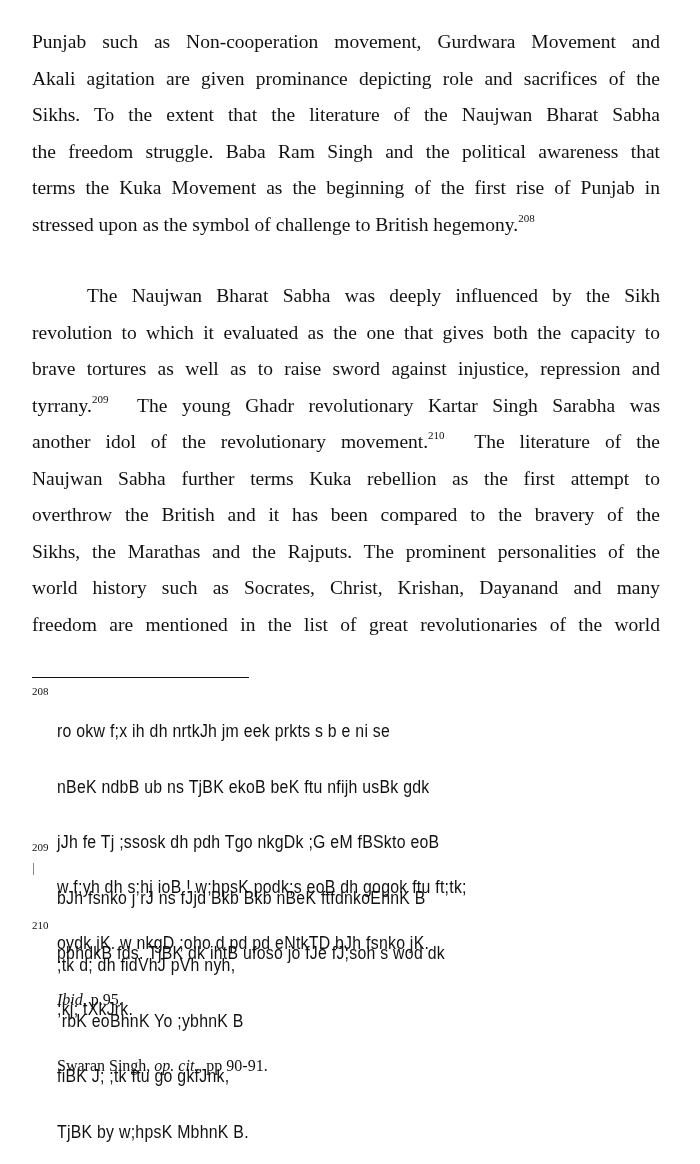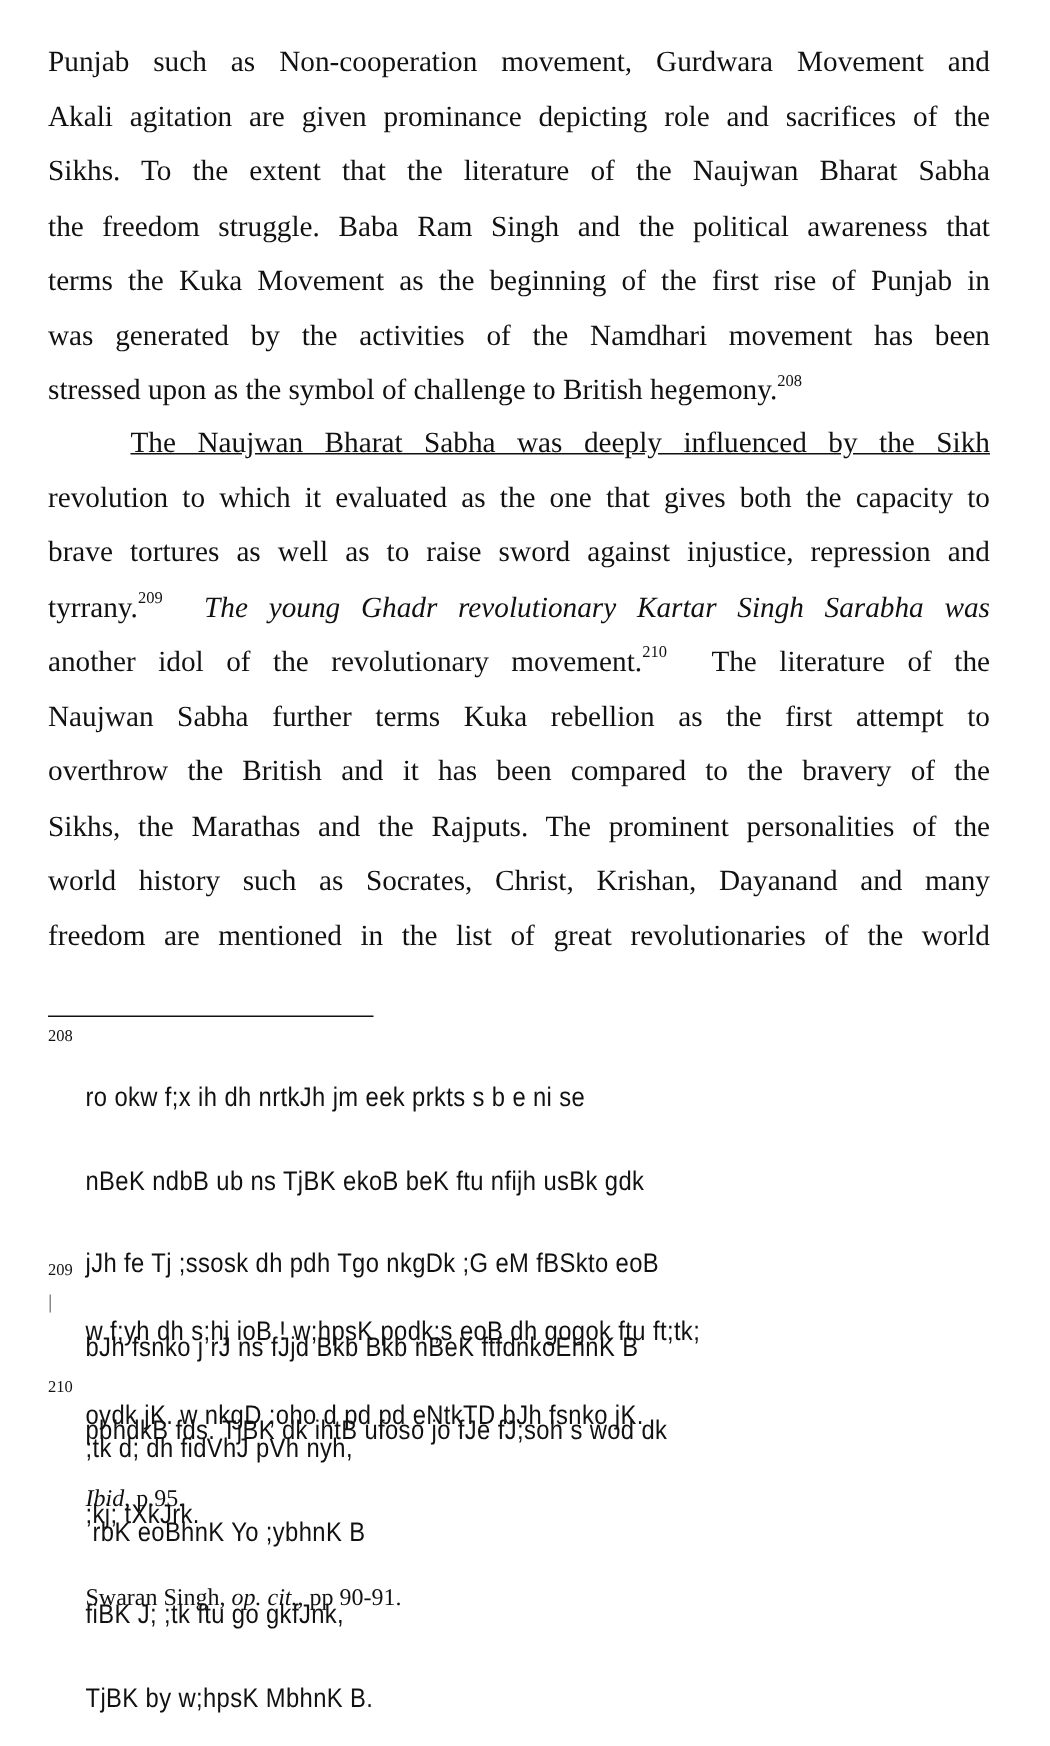--- a/index.html
+++ b/index.html
@@ -6,50 +6,49 @@
   body { width: 700px; height: 1164px; position: relative; overflow: hidden; color: #111; }
   .page { position: absolute; left: 0; top: 0; width: 560px; height: 1164px; }
   .body-text {
     position: absolute; left: 32px; width: 628px;
     font-family: "Liberation Serif", serif; font-size: 19.5px;
     line-height: 36.5px; text-align: justify; text-align-last: justify;
     margin: 0;
   }
   .line { display: block; height: 36.5px; white-space: nowrap; text-align: justify; text-align-last: justify; }
   .line.last { text-align-last: left; }
-  .indent { padding-left: 55px; text-decoration: underline; }
+  .indent { padding-left: 55px; }
   sup { font-size: 11px; line-height: 0; vertical-align: 9px; }
   .rule { position: absolute; left: 32px; top: 677px; width: 217px; height: 1px; background: #111; }
   .fn { position: absolute; left: 32px; width: 640px; }
   .fn-num { position: absolute; left: 0; top: 0; font-family: "Liberation Serif", serif; font-size: 11px; }
   .fn-garbled { margin-left: 25px; font-family: "Liberation Sans", sans-serif; font-size: 18px; line-height: 18.5px; white-space: pre; letter-spacing: 0.3px; transform: scaleX(0.88); transform-origin: left; }
   .fn-gl { display: block; }
   .fn-cite { margin-left: 25px; font-family: "Liberation Serif", serif; font-size: 16px; line-height: 21px; display: block; }
   .tick { position: absolute; left: 1px; width: 1px; height: 12px; background: #888; }
 </style>
 </head>
 <body>
 
 <div class="page">
 
   <div class="body-text" style="top:24px;">
     <span class="line">Punjab such as Non-cooperation movement, Gurdwara Movement  and</span>
     <span class="line">Akali agitation are given prominance depicting role and sacrifices of the</span>
     <span class="line">Sikhs.  To the extent that the literature of the Naujwan Bharat Sabha</span>
     <span class="line">the freedom struggle. Baba Ram Singh and the political awareness that</span>
     <span class="line">terms the Kuka Movement as the beginning of the first rise of Punjab in</span>
-    <span class="line">was generated by the activities of the Namdhari movement has been</span>
     <span class="line last"><span>stressed upon as the symbol of challenge to British hegemony.</span><sup>208</sup></span>
   </div>
 
   <div class="body-text" style="top:278px;">
     <span class="line indent">The Naujwan Bharat Sabha was deeply influenced by the Sikh</span>
     <span class="line">revolution to which it evaluated as the one that gives both the capacity to</span>
     <span class="line">brave tortures as well as to raise sword against injustice, repression and</span>
-    <span class="line" style="white-space:pre;"><span>tyrrany.</span><sup>209</sup><span style="word-spacing:3px;font-style:italic;">  The young Ghadr revolutionary Kartar Singh Sarabha was</span></span>
+    <span class="line" style="white-space:pre;"><span>tyrrany.</span><sup>209</sup><span style="word-spacing:3px;">  The young Ghadr revolutionary Kartar Singh Sarabha was</span></span>
     <span class="line" style="white-space:pre;"><span style="word-spacing:9px;">another idol of the revolutionary movement.</span><sup>210</sup><span style="word-spacing:9px;">  The literature of the</span></span>
     <span class="line">Naujwan Sabha further terms Kuka rebellion as the first attempt to</span>
     <span class="line">overthrow the British and it has been compared to the bravery of the</span>
     <span class="line">Sikhs, the Marathas and the Rajputs.  The prominent personalities of the</span>
     <span class="line">world history such as Socrates, Christ, Krishan, Dayanand and many</span>
     <span class="line">freedom are mentioned in the list of great revolutionaries of the world</span>
   </div>
 
   <div class="rule"></div>
 

